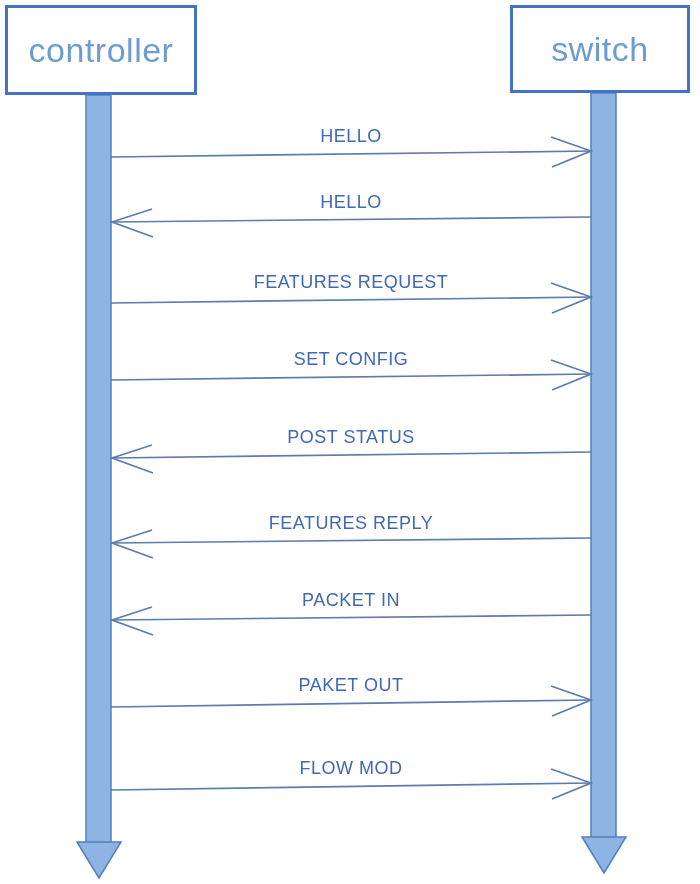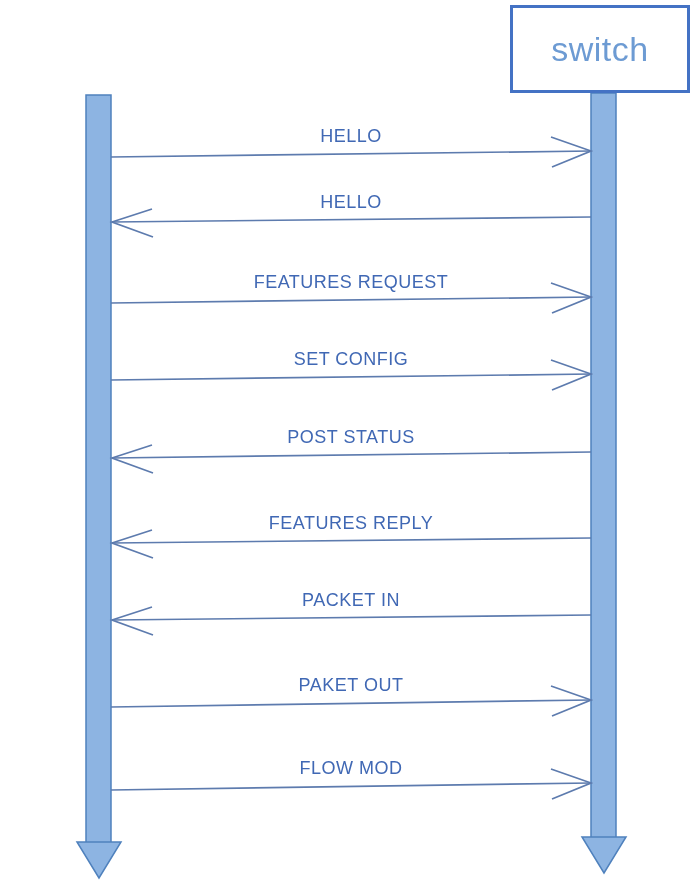--- a/index.html
+++ b/index.html
@@ -105,18 +105,21 @@
           <text x="351" y="691" text-anchor="middle" fill="#4068b4" class="msg-label">PAKET OUT</text>
         </g>
         <g>
           <line x1="111" y1="790" x2="591" y2="783" stroke="#5d7bae" stroke-width="1.7"></line>
           <polyline points="551,769 591,783 552,799" fill="none" stroke="#5d7bae" stroke-width="1.7"></polyline>
           <text x="351" y="774" text-anchor="middle" fill="#4068b4" class="msg-label">FLOW MOD</text>
         </g>
       </g>
   </svg>
 
+  <div id="box-controller" class="actor-box">
+    <span class="actor-label">controller</span>
+  </div>
 
   <div id="box-switch" class="actor-box">
     <span class="actor-label">switch</span>
   </div>
 
 </div>
 
 </body></html>

